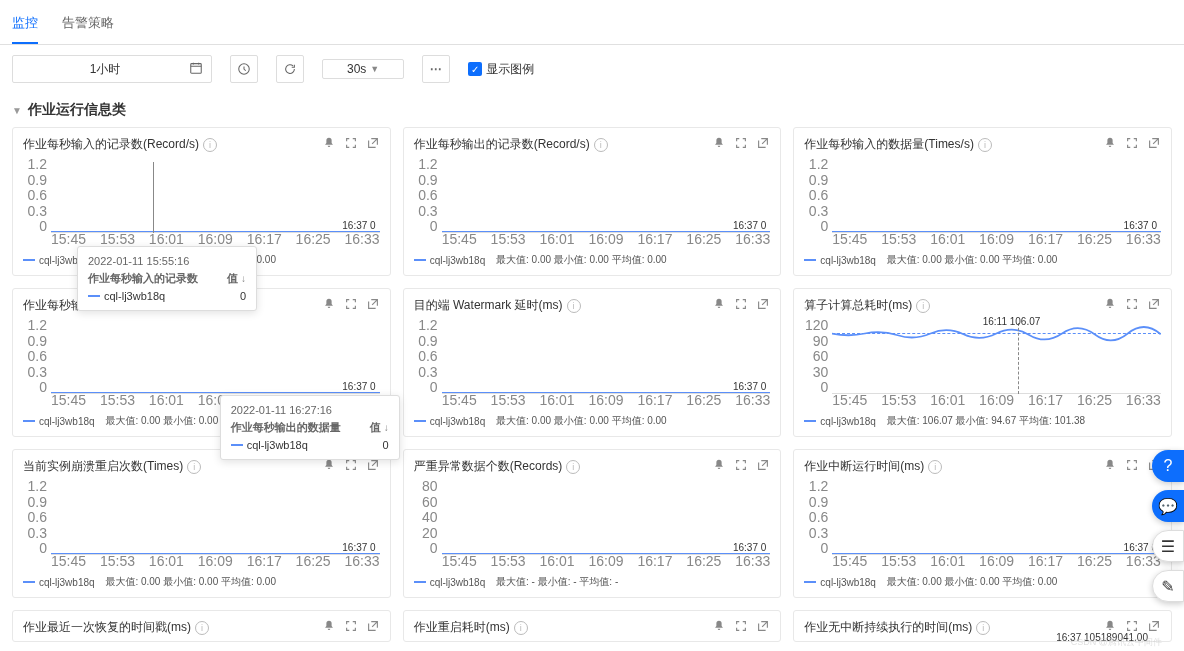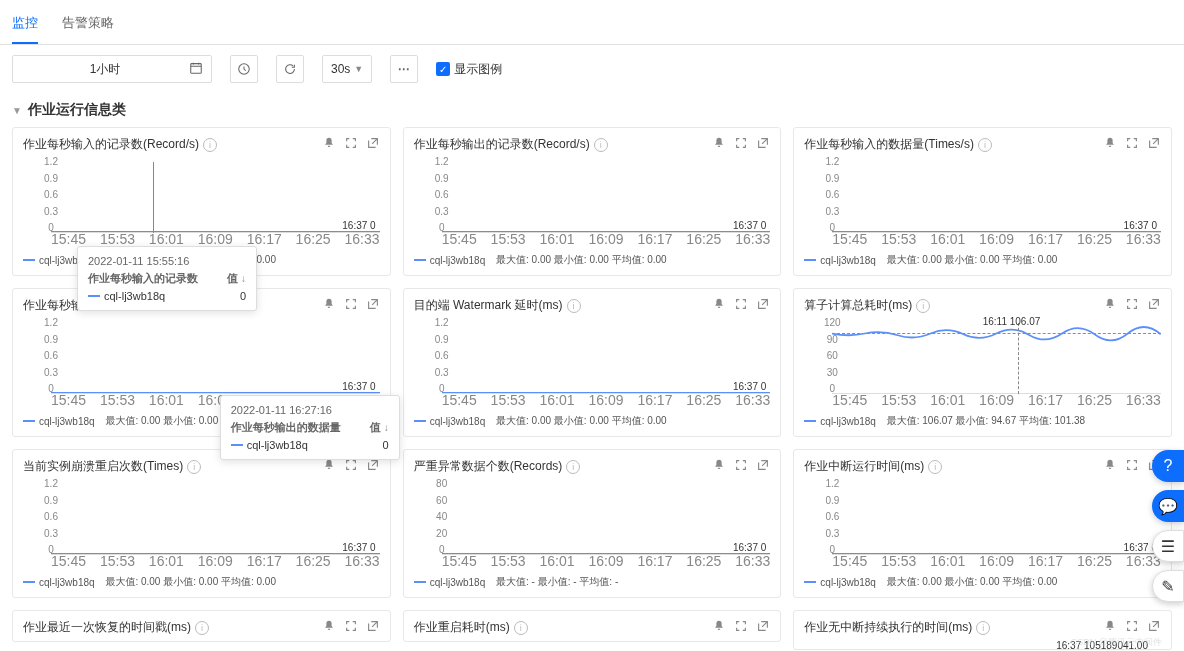--- a/index.html
+++ b/index.html
@@ -5,37 +5,37 @@
     * { margin: 0; padding: 0; box-sizing: border-box; }
     body { font-family: -apple-system, "PingFang SC", "Microsoft YaHei", sans-serif; font-size: 12px; color: #333; background: #fff; }
     
     .tabs { display: flex; gap: 24px; padding: 8px 12px 0; border-bottom: 1px solid #e0e0e0; }
     .tab { padding: 6px 0 10px; cursor: pointer; font-size: 13px; font-weight: 500; color: #666; }
     .tab.active { color: #0d6efd; border-bottom: 2px solid #0d6efd; }
     
     .toolbar { display: flex; align-items: center; gap: 18px; padding: 10px 12px; }
     .time-select { display: flex; align-items: center; border: 1px solid #ddd; border-radius: 2px; height: 28px; padding: 0 8px; width: 200px; justify-content: space-between; background: #fff; }
     .icon-btn { display: inline-flex; align-items: center; justify-content: center; width: 28px; height: 28px; border: 1px solid #ddd; border-radius: 2px; background: #fff; cursor: pointer; color: #555; }
-    .refresh-select { display: flex; align-items: center; gap: 4px; height: 28px; padding: 0 8px; border: 1px solid #ddd; border-radius: 2px; background: #fff; cursor:pointer; }
+    .refresh-select { display: flex; align-items: center; gap: 4px; height: 20px; padding: 0 24px; border: 1px solid #ddd; border-radius: 2px; background: #fff; cursor:pointer; }
     .checkbox-wrap { display: flex; align-items: center; gap: 4px; }
     .checkbox { width: 14px; height: 14px; background: #0d6efd; border-radius: 2px; display: flex; align-items: center; justify-content: center; color: #fff; font-size: 10px; }
     
     .section-header { display: flex; align-items: center; gap: 6px; padding: 8px 12px; font-weight: 600; font-size: 14px; }
     .caret-down { font-size: 10px; color: #999; }
     
     .panels { display: grid; grid-template-columns: repeat(3, 1fr); gap: 12px; padding: 0 12px 12px; }
     .panel { border: 1px solid #e8e8e8; border-radius: 3px; background: #fff; padding: 8px 10px; position: relative; }
     .panel-header { display: flex; justify-content: space-between; align-items: flex-start; margin-bottom: 4px; }
     .panel-title { display: flex; align-items: center; gap: 4px; font-size: 12px; font-weight: 500; }
     .panel-actions { display: flex; align-items: center; gap: 8px; color: #888; }
     .panel-actions span { cursor: pointer; display:inline-flex; }
     .info-icon { width: 14px; height: 14px; border: 1px solid #bbb; border-radius: 50%; display: inline-flex; align-items: center; justify-content: center; font-size: 9px; color: #bbb; }
     
     .chart { height: 90px; position: relative; margin-top: 4px; }
-    .yaxis { position: absolute; left: 16px; top: 0; bottom: 14px; width: 24px; display: flex; flex-direction: column; justify-content: space-between; font-size: 10px; color: #888; text-align: right; align-items: center; }
+    .yaxis { position: absolute; left: 0; top: 0; bottom: 14px; width: 24px; display: flex; flex-direction: column; justify-content: space-between; font-size: 14px; color: #888; text-align: right; }
     .yaxis div { line-height: 1; }
     .plot { position: absolute; left: 28px; right: 0; top: 5px; bottom: 14px; border-bottom: 1px solid #ddd; }
     .xaxis { position: absolute; left: 28px; right: 0; bottom: 0; display: flex; justify-content: space-between; font-size: 14px; color: #888; }
     .endlabel { position: absolute; right: 4px; bottom: 16px; font-size: 10px; color: #333; font-weight: 500; }
     .series-line { position: absolute; left: 0; right: 0; height: 1px; background: #5b8ff9; }
     .legend-row { display: flex; align-items: center; gap: 4px; font-size: 10px; color: #555; margin-top: 6px; white-space: nowrap; overflow: hidden; }
     .legend-dash { width: 12px; height: 2px; background: #5b8ff9; flex-shrink: 0; }
     
     .tooltip { position: absolute; background: #fff; border: 1px solid #ddd; border-radius: 3px; box-shadow: 0 2px 8px rgba(0,0,0,0.12); padding: 8px 10px; font-size: 11px; z-index: 10; min-width: 180px; }
     .tooltip-time { color: #666; margin-bottom: 4px; }
@@ -613,21 +613,21 @@
           </span>
           <span>
             <svg viewBox="0 0 16 16" fill="none" stroke="#888" stroke-width="1.3">
               <path d="M6 3h7v7M13 3L7 9M11 13H3V5"></path>
             </svg>
           </span>
         </div>
       </div>
   </div>
 
-  <div class="panel" style="height:40px;overflow:hidden;position:relative">
+  <div class="panel" style="height:32px;overflow:hidden;position:relative">
     <div class="panel-header">
         <div class="panel-title">
           <span>作业无中断持续执行的时间(ms)</span>
           <span class="info-icon">i</span>
         </div>
       <div class="panel-actions">
           <span>
             <svg viewBox="0 0 16 16" fill="#888">
               <path d="M8 2a3 3 0 0 0-3 3v3l-1.5 2h9L11 8V5a3 3 0 0 0-3-3zM6.5 11a1.5 1.5 0 0 0 3 0z"></path>
             </svg>

